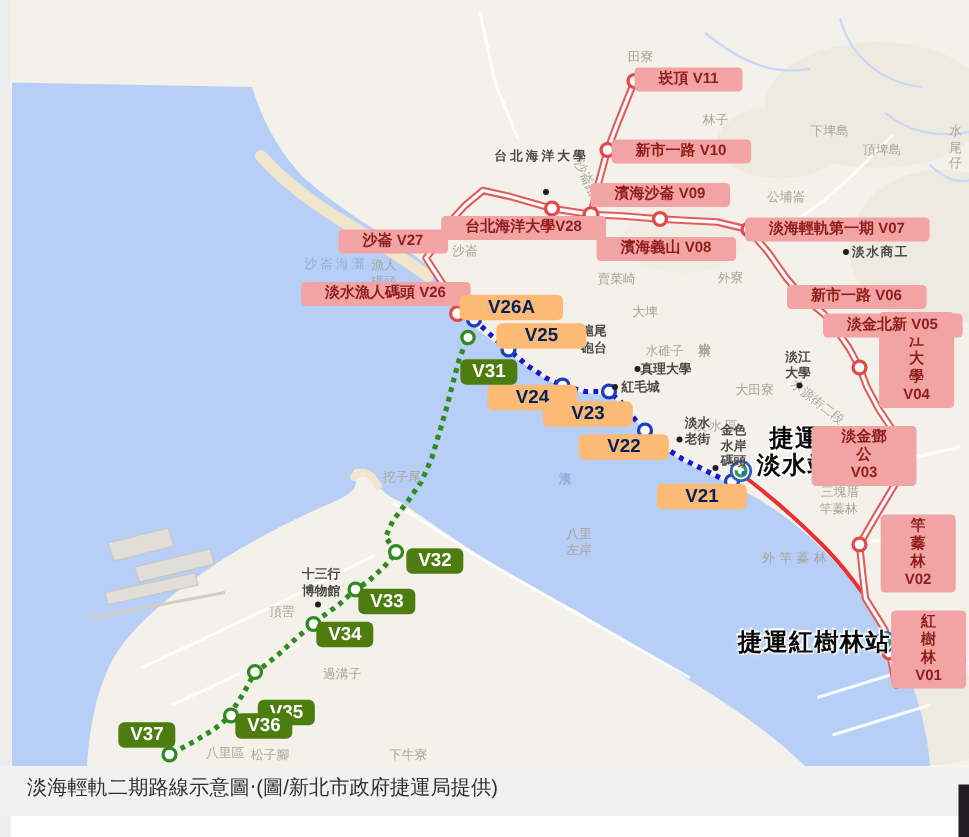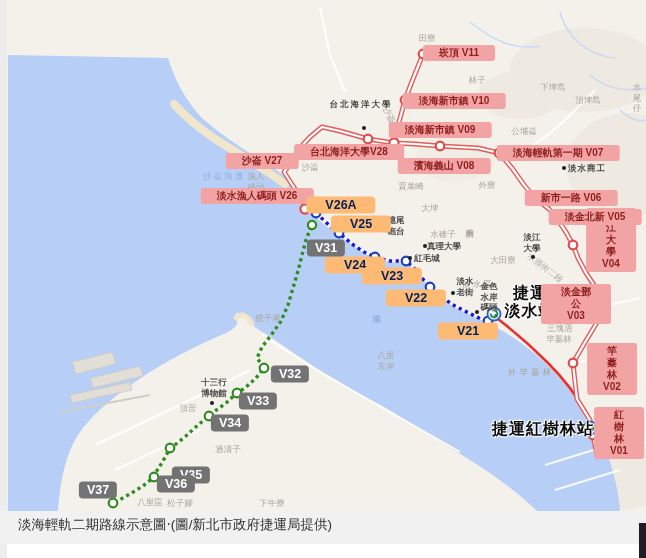--- a/index.html
+++ b/index.html
@@ -5,21 +5,21 @@
   html,body{margin:0;padding:0;background:#fff;}
   #screen{position:relative;width:646px;height:558px;background:#fff;overflow:hidden;
           font-family:"Liberation Sans","DejaVu Sans",sans-serif;}
   #map-svg{position:absolute;left:0;top:0;}
   .abs{position:absolute;transform:translate(-50%,-50%);white-space:pre-line;text-align:center;}
   
   .plabel{background:#F2A3A3;color:#8F1D1D;font-size:10px;font-weight:bold;
           padding:2px 16px;border-radius:3px;line-height:1.2;white-space:pre-line;}
   .blabel{background:#fdba74;color:#03205A;font-size:12.5px;font-weight:bold;
           padding:1px 19px;border-radius:4px;line-height:15px;white-space:nowrap;}
-  .glabel{background:#737373;color:#FFFFFF;font-size:12.5px;font-weight:bold;
+  .glabel{background:#4d7c0f;color:#FFFFFF;font-size:12.5px;font-weight:bold;
           padding:1px 8px;border-radius:4px;line-height:15px;white-space:nowrap;}
   .mrt-name{color:#0A0A0A;font-weight:800;font-size:16px;line-height:1.1;letter-spacing:1px;
             text-shadow:0 0 2px #fff,0 0 3px #fff,1px 1px 0 #fff,-1px -1px 0 #fff;}
   
   .area{color:#A9A49A;font-size:8.5px;line-height:1.25;}
   .water-label{color:#8FB0DE;}
   .poi-text{color:#4A4A4A;font-size:8.5px;line-height:1.25;font-weight:600;}
   .poi-dot{position:absolute;width:4px;height:4px;background:#1e1e1e;border-radius:50%;
            transform:translate(-50%,-50%);}
   .vert{writing-mode:vertical-rl;}
@@ -242,22 +242,22 @@
   <div class="abs plabel" style="left:612px;top:369px">竿蓁林
 V02</div>
   <div class="abs plabel" style="left:576px;top:304px">淡金鄧公
 V03</div>
   <div class="abs plabel" style="left:611px;top:240px">淡江大學
 V04</div>
   <div class="abs plabel" style="left:595px;top:217px;white-space:nowrap">淡金北新 V05</div>
   <div class="abs plabel" style="left:571px;top:198px;white-space:nowrap">新市一路 V06</div>
   <div class="abs plabel" style="left:558px;top:153px;white-space:nowrap">淡海輕軌第一期 V07</div>
   <div class="abs plabel" style="left:444px;top:166px;white-space:nowrap">濱海義山 V08</div>
-  <div class="abs plabel" style="left:440px;top:130px;white-space:nowrap">淡海新市鎮 V09</div>
-  <div class="abs plabel" style="left:454px;top:101px;white-space:nowrap">淡海新市鎮 V10</div>
+  <div class="abs plabel" style="left:440px;top:130px;white-space:nowrap">濱海沙崙 V09</div>
+  <div class="abs plabel" style="left:454px;top:101px;white-space:nowrap">新市一路 V10</div>
   <div class="abs plabel" style="left:459px;top:53px;white-space:nowrap">崁頂 V11</div>
   <div class="abs plabel" style="left:257px;top:196px;white-space:nowrap">淡水漁人碼頭 V26</div>
   <div class="abs plabel" style="left:262px;top:161px;white-space:nowrap">沙崙 V27</div>
   <div class="abs plabel" style="left:349px;top:152px;white-space:nowrap">台北海洋大學V28</div>
 
   <div class="abs blabel" style="left:341px;top:205px">V26A</div>
   <div class="abs blabel" style="left:361px;top:224px">V25</div>
   <div class="abs blabel" style="left:355px;top:265px">V24</div>
   <div class="abs blabel" style="left:392px;top:276px">V23</div>
   <div class="abs blabel" style="left:416px;top:298px">V22</div>

